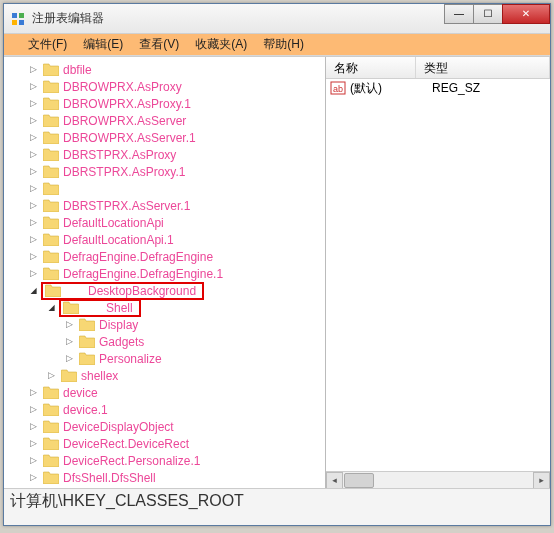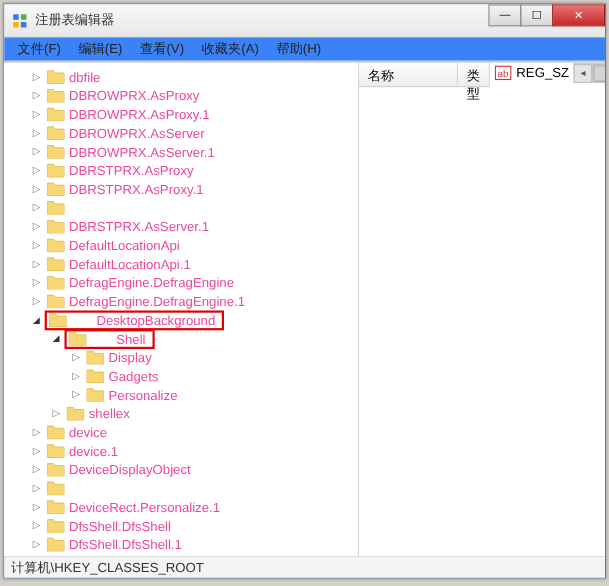--- a/index.html
+++ b/index.html
@@ -4,41 +4,41 @@
 <style>
 * { box-sizing: border-box; margin: 0; padding: 0; }
 body { font-family: "Microsoft YaHei", "Segoe UI", Tahoma, sans-serif; font-size: 12px; background: #d4d0c8; width: 554px; height: 533px; overflow: hidden; }
 .window { width: 548px; height: 523px; margin: 3px; background: #fff; border: 1px solid #5a7aa0; box-shadow: 0 0 3px rgba(0,0,0,0.3); display: flex; flex-direction: column; }
 .titlebar { height: 30px; background: linear-gradient(to bottom, #f8f8f8, #e8e8e8); border-bottom: 1px solid #d0d0d0; display: flex; align-items: center; padding: 0 0 0 6px; }
 .titlebar-icon { width: 16px; height: 16px; margin-right: 6px; }
 .titlebar-title { flex: 1; font-size: 12px; color: #333; }
 .winbtns { display: flex; height: 20px; margin-top: -10px; }
 .winbtn { width: 30px; height: 20px; border: 1px solid #888; background: linear-gradient(to bottom,#f4f4f4,#d8d8d8); display: flex; align-items: center; justify-content: center; font-size: 10px; margin-left: -1px; }
 .winbtn.close { width: 48px; background: linear-gradient(to bottom,#e57373,#c62828); color: #fff; border-color: #a01818; }
-.menubar { height: 22px; background: #3b82f6; border-bottom: 1px solid #d8d8d8; display: flex; align-items: center; padding: 0 4px; }
+.menubar { height: 22px; background: #fdba74; border-bottom: 1px solid #d8d8d8; display: flex; align-items: center; padding: 0 16px; }
 .menu-item { padding: 2px 8px; font-size: 12px; color: #222; cursor: default; }
 .content { flex: 1; display: flex; overflow: hidden; border-top: 1px solid #ccc; }
 .tree-pane { width: 322px; border-right: 1px solid #bbb; overflow: auto; background: #fff; position: relative; }
 .tree { padding: 4px 2px 4px 2px; }
 .tree-row { display: flex; align-items: center; height: 17px; white-space: nowrap; }
 .expander { width: 11px; height: 11px; border: 1px solid #999; display: flex; align-items: center; justify-content: center; font-size: 9px; line-height: 1; color: #555; margin-right: 4px; background: #fff; flex-shrink: 0; }
 .folder-icon { width: 16px; height: 13px; margin-right: 4px; flex-shrink: 0; }
 .tree-label { font-size: 12px; color: #ec4899; }
 .highlight-red { border: 2px solid #e00000; padding: 0 6px 0 2px; margin-left: -2px; gap: 23px; }
-.values-pane { flex: 1; display: flex; flex-direction: row; background: #fff; overflow: auto; }
+.values-pane { flex: 1; display: flex; flex-direction: column; background: #fff; overflow: auto; }
 .values-header { display: flex; height: 22px; background: linear-gradient(to bottom,#fdfdfd,#ececec); border-bottom: 1px solid #d0d0d0; }
 .col-h { padding: 3px 8px; font-size: 12px; border-right: 1px solid #d8d8d8; }
 .col-h.name { width: 90px; }
 .col-h.type { flex: 1; }
 .values-body { flex: 1; }
 .value-row { display: flex; height: 18px; align-items: center; padding: 0 4px; }
 .value-icon { width: 16px; height: 16px; margin-right: 4px; flex-shrink: 0; text-align: right; }
 .value-name { width: 82px; font-size: 12px; }
 .value-type { font-size: 12px; }
-.statusbar { height: 20px; border-top: 1px solid #ccc; background: #f4f4f4; padding: 2px 6px; font-size: 12px; color: #333; }
+.statusbar { height: 37px; border-top: 1px solid #ccc; background: #f4f4f4; padding: 2px 6px; font-size: 16px; color: #333; }
 .hscroll { height: 17px; background: #f0f0f0; border-top: 1px solid #ccc; display: flex; align-items: center; }
 .hscroll .arrow { width: 17px; height: 17px; background: #e4e4e4; border: 1px solid #bbb; display:flex; align-items:center; justify-content:center; font-size:9px; color:#555; }
 .hscroll .track { flex:1; height:17px; background:#f0f0f0; position:relative; }
 .hscroll .thumb { position:absolute; height:15px; top:1px; background:#d4d4d4; border:1px solid #aaa; border-radius:2px; }
 svg { display: block; }
 </style>
 </head>
 <body>
 
 <div class="window">
@@ -272,20 +272,21 @@
             </span>
             <span class="tree-label">DeviceDisplayObject</span>
           </div>
           <div class="tree-row" style="padding-left: 22px;">
             <span class="expander" style="border: none; color: rgb(119, 119, 119); font-size: 9px; width: 11px;">▷</span>
             <span class="folder-icon">
               <svg viewBox="0 0 16 13">
                 <path d="M0 2 L0 12 Q0 13 1 13 L15 13 Q16 13 16 12 L16 4 Q16 3 15 3 L7 3 L6 1 L1 1 Q0 1 0 2 Z" fill="#f7d774" stroke="#c9a227" stroke-width="0.5"></path>
               </svg>
             </span>
+            <span class="tree-label">DeviceRect.DeviceRect</span>
           </div>
           <div class="tree-row" style="padding-left: 22px;">
             <span class="expander" style="border: none; color: rgb(119, 119, 119); font-size: 9px; width: 11px;">▷</span>
             <span class="folder-icon">
               <svg viewBox="0 0 16 13">
                 <path d="M0 2 L0 12 Q0 13 1 13 L15 13 Q16 13 16 12 L16 4 Q16 3 15 3 L7 3 L6 1 L1 1 Q0 1 0 2 Z" fill="#f7d774" stroke="#c9a227" stroke-width="0.5"></path>
               </svg>
             </span>
             <span class="tree-label">DeviceRect.Personalize.1</span>
           </div>
@@ -319,20 +320,21 @@
         <div class="col-h type">类型</div>
       </div>
       <div class="values-body" id="values-body">
           <div class="value-row">
             <span class="value-icon">
               <svg viewBox="0 0 16 16">
                 <rect x="1" y="2" width="14" height="12" fill="#fff" stroke="#c33" stroke-width="1"></rect>
                 <text x="8" y="12" font-size="9" text-anchor="middle" fill="#c33" font-family="sans-serif">ab</text>
               </svg>
             </span>
+            <span class="value-name">(默认)</span>
             <span class="value-type">REG_SZ</span>
           </div>
         </div>
       <div class="hscroll">
         <div class="arrow">◂</div>
         <div class="track">
             <div class="thumb" style="left:1px; width:30px"></div>
           </div>
         <div class="arrow">▸</div>
       </div>

